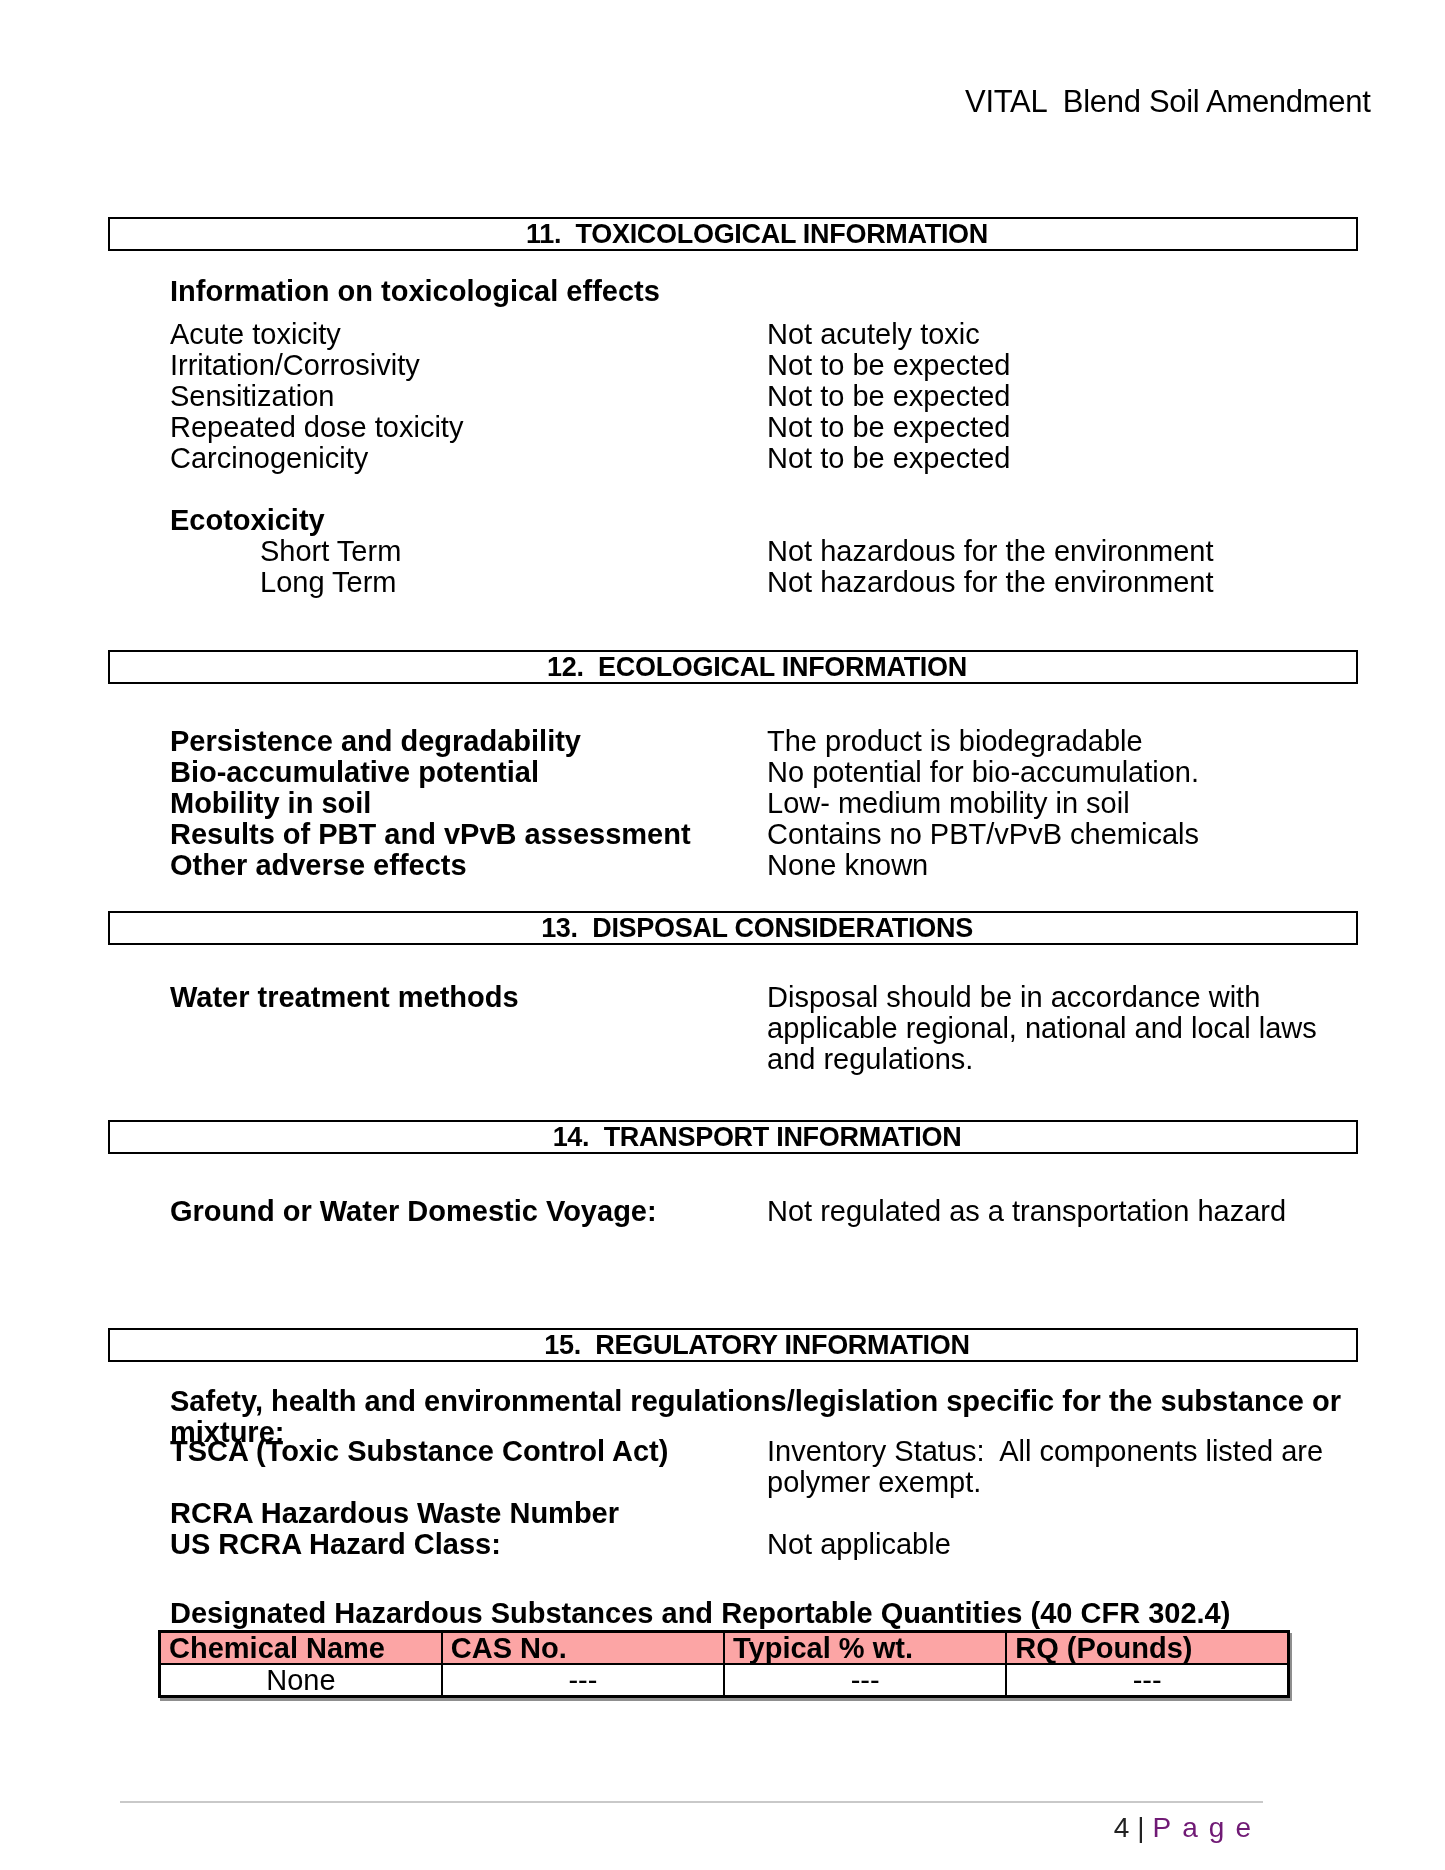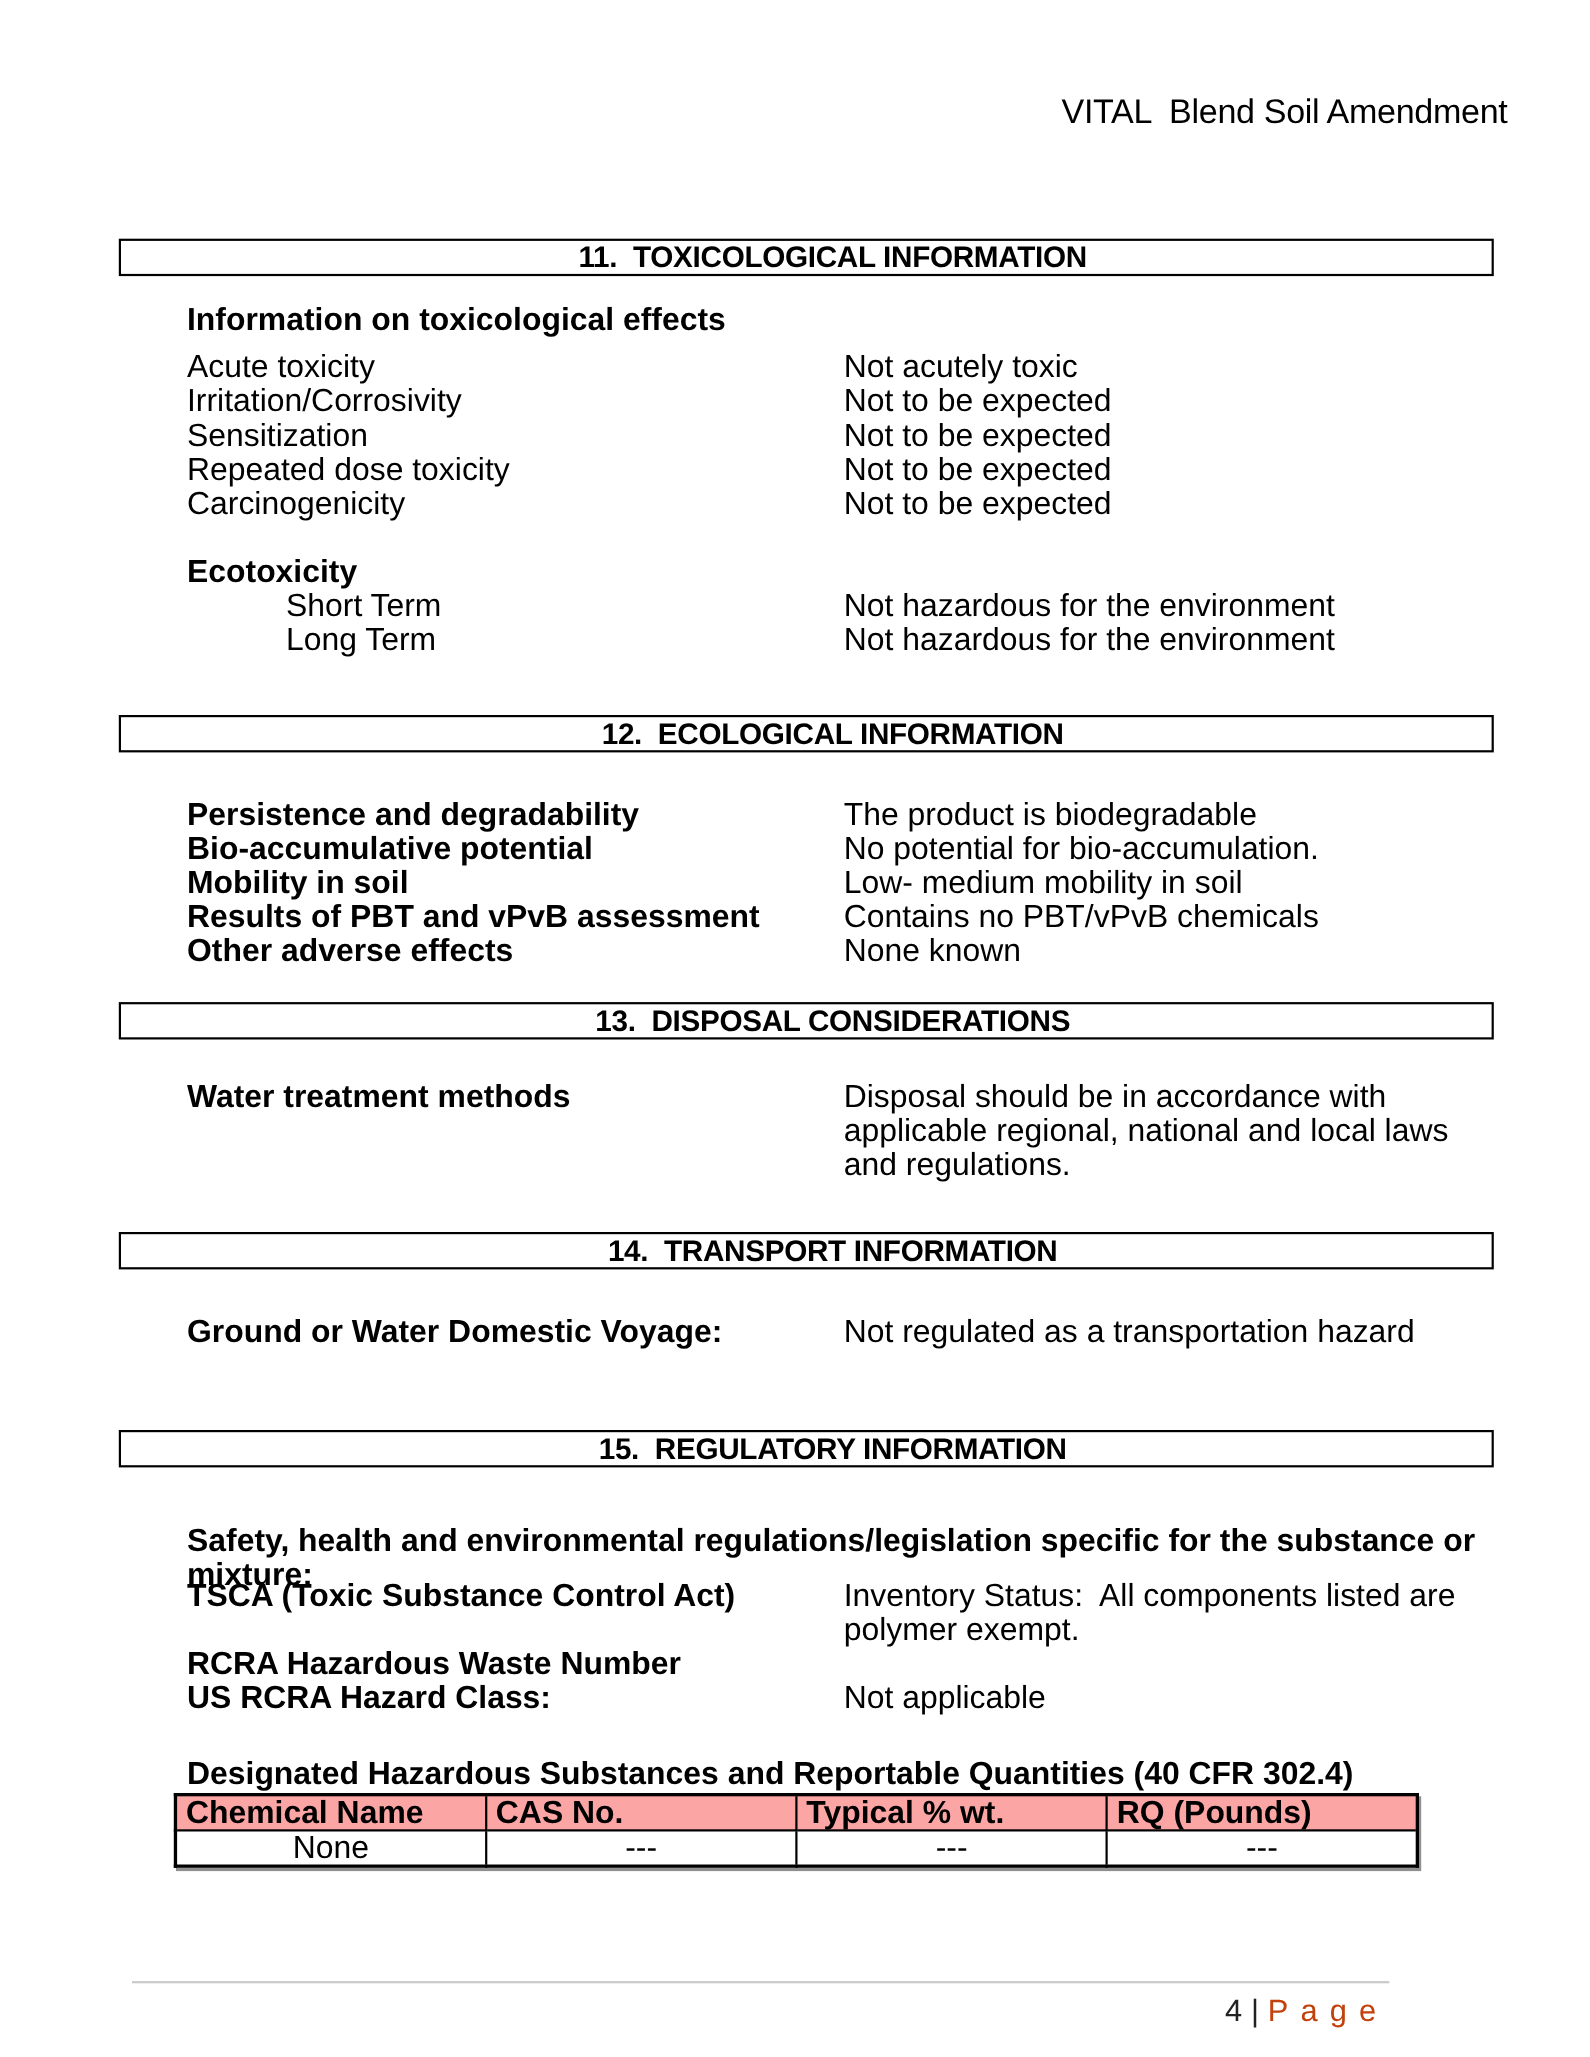--- a/index.html
+++ b/index.html
@@ -59,21 +59,21 @@
   .footer-rule {
     position:absolute; top:1801px; left:120px; width:1143px; height:2px;
     background:#c9c9c9;
   }
   .footer-text {
     position:absolute; top:1812px; left:120px; width:1142px;
     text-align:right; font-size:28px;
   }
   .footer-text .pg-num { color:#222; }
   .footer-text .pg-sep { color:#222; padding:0 8px; }
-  .footer-text .pg-word { color:#c2410c; letter-spacing:11px; }
+  .footer-text .pg-word { color:#701a75; letter-spacing:11px; }
 </style>
 </head>
 <body>
 
 <div class="page">
 
   <div class="doc-header">VITAL  Blend Soil Amendment</div>
 
   <div class="section-box" style="top:217px;">
     <div class="section-title">11.  TOXICOLOGICAL INFORMATION</div>
@@ -161,21 +161,21 @@
     <div class="section-title">14.  TRANSPORT INFORMATION</div>
   </div>
 
   <div class="content" style="top:1196px; width:1180px;">
     <div class="pair-row">
       <span class="lbl bold">Ground or Water Domestic Voyage:</span>
       <span class="val">Not regulated as a transportation hazard</span>
     </div>
   </div>
 
-  <div class="section-box" style="top:1300px;align-items:center;">
+  <div class="section-box" style="top:1328px;align-items:center;">
     <div class="section-title">15.  REGULATORY INFORMATION</div>
   </div>
 
   <div class="content bold pre" style="top:1370px; width:1200px;margin-top:16px;">Safety, health and environmental regulations/legislation specific for the substance or
 mixture:</div>
 
   <div class="content" style="top:1436px; width:1180px;">
     <div class="pair-row">
       <span class="lbl bold">TSCA (Toxic Substance Control Act)</span>
       <span class="val">Inventory Status:  All components listed are

